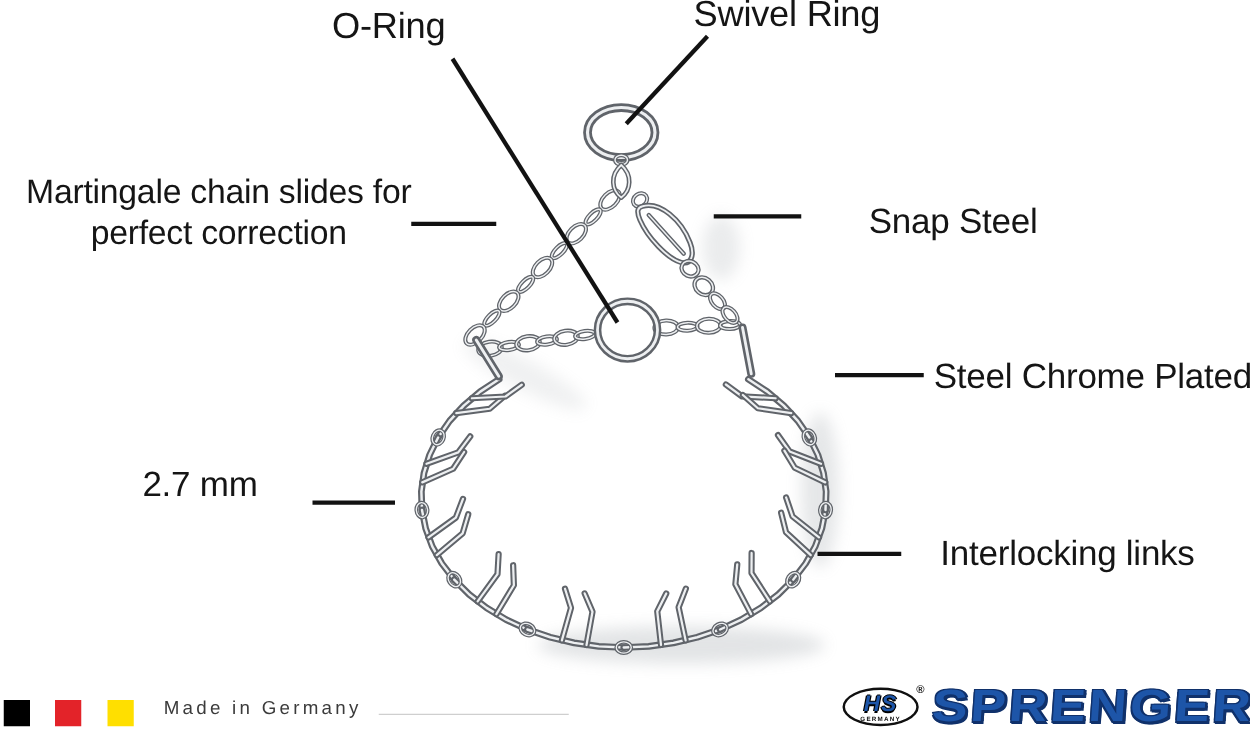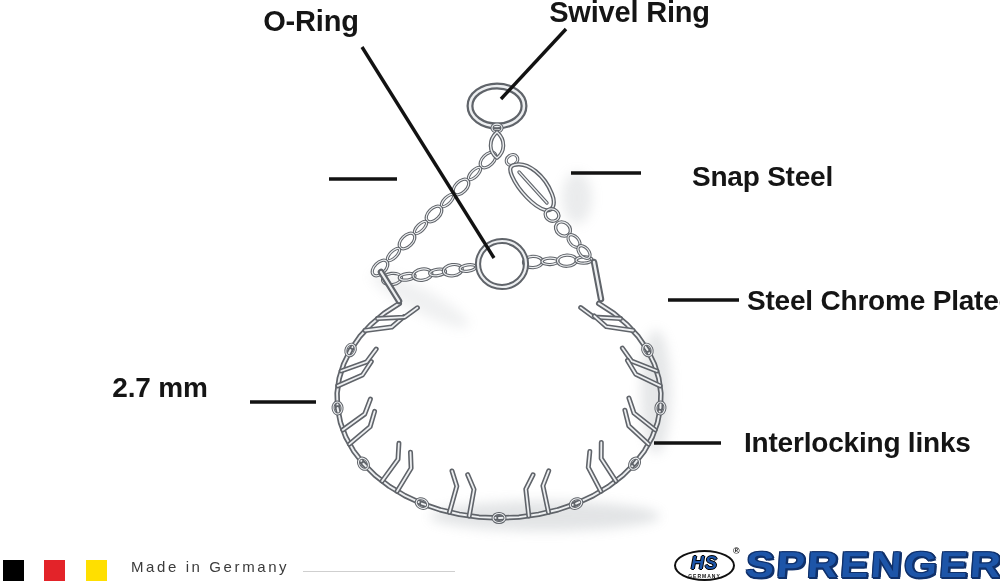--- a/index.html
+++ b/index.html
@@ -1,27 +1,27 @@
 <!DOCTYPE html>
 <html><head>
 <meta charset="utf-8">
 <style>
   html,body{margin:0;padding:0;background:#ffffff;}
   body{font-family:"Liberation Sans",sans-serif;}
   #stage{position:relative;width:1000px;height:585px;background:#fff;overflow:hidden;}
   #art{position:absolute;left:0;top:0;}
-  .lbl{position:absolute;font-weight:700;color:#151515;font-size:28px;line-height:32px;
+  .lbl{position:absolute;font-weight:400;color:#151515;font-size:28px;line-height:32px;
        text-align:center;letter-spacing:-0.2px;white-space:nowrap;}
   #lbl-oring{left:241px;top:5px;width:140px;font-size:29px;}
   #lbl-swivel{left:542px;top:-3px;width:175px;font-size:29px;line-height:30px;}
   #lbl-mart{left:4px;top:137px;width:342px;font-size:27px;line-height:33px;}
   #lbl-quick{left:675px;top:127px;width:175px;line-height:33px;}
   #lbl-steel{left:747px;top:285px;width:250px;text-align:left;}
   #lbl-wire{left:60px;top:371px;width:200px;line-height:34px;}
-  #lbl-inter{left:744px;top:427px;width:220px;text-align:left;}
+  #lbl-inter{left:744px;top:427px;width:220px;text-align:center;}
   .flag{position:absolute;width:21px;height:21px;top:560px;}
   #fsq1{left:3px;} #fsq2{left:44px;} #fsq3{left:86px;}
   #madein{position:absolute;left:131px;top:558px;font-size:15px;letter-spacing:2.6px;
           color:#3b3b3b;font-weight:400;}
   #footline{position:absolute;left:303px;top:571px;width:152px;height:1px;background:#cfcfcf;}
   #logo{position:absolute;left:674px;top:546px;width:326px;height:39px;}
   #hs-oval{position:absolute;left:0;top:4px;width:57px;height:27px;border:2.5px solid #101010;
            border-radius:50%;background:#fff;text-align:center;}
   #hs{display:inline-block;font-weight:700;font-style:italic;font-size:18px;line-height:23px;
       letter-spacing:1px;text-shadow:1px 0 #000,-1px 0 #000,0 1px #000,0 -1px #000;}
@@ -212,20 +212,24 @@
         <line x1="668" y1="300" x2="739" y2="300" stroke="#121212" stroke-width="3.4"></line>
         <line x1="250" y1="402" x2="316" y2="402" stroke="#121212" stroke-width="3.4"></line>
         <line x1="654" y1="443" x2="721" y2="443" stroke="#121212" stroke-width="3.4"></line>
       </g>
     </svg>
 
   <div class="lbl" id="lbl-oring">O-Ring</div>
 
   <div class="lbl" id="lbl-swivel">Swivel Ring</div>
 
+  <div class="lbl" id="lbl-mart">
+    <span>Martingale chain slides for</span><br>
+    <span>perfect correction</span>
+  </div>
 
   <div class="lbl" id="lbl-quick">
     <br>
     <span>Snap Steel</span>
   </div>
 
   <div class="lbl" id="lbl-steel">Steel Chrome Plated</div>
 
   <div class="lbl" id="lbl-wire">
     <span>2.7 mm</span><br>

